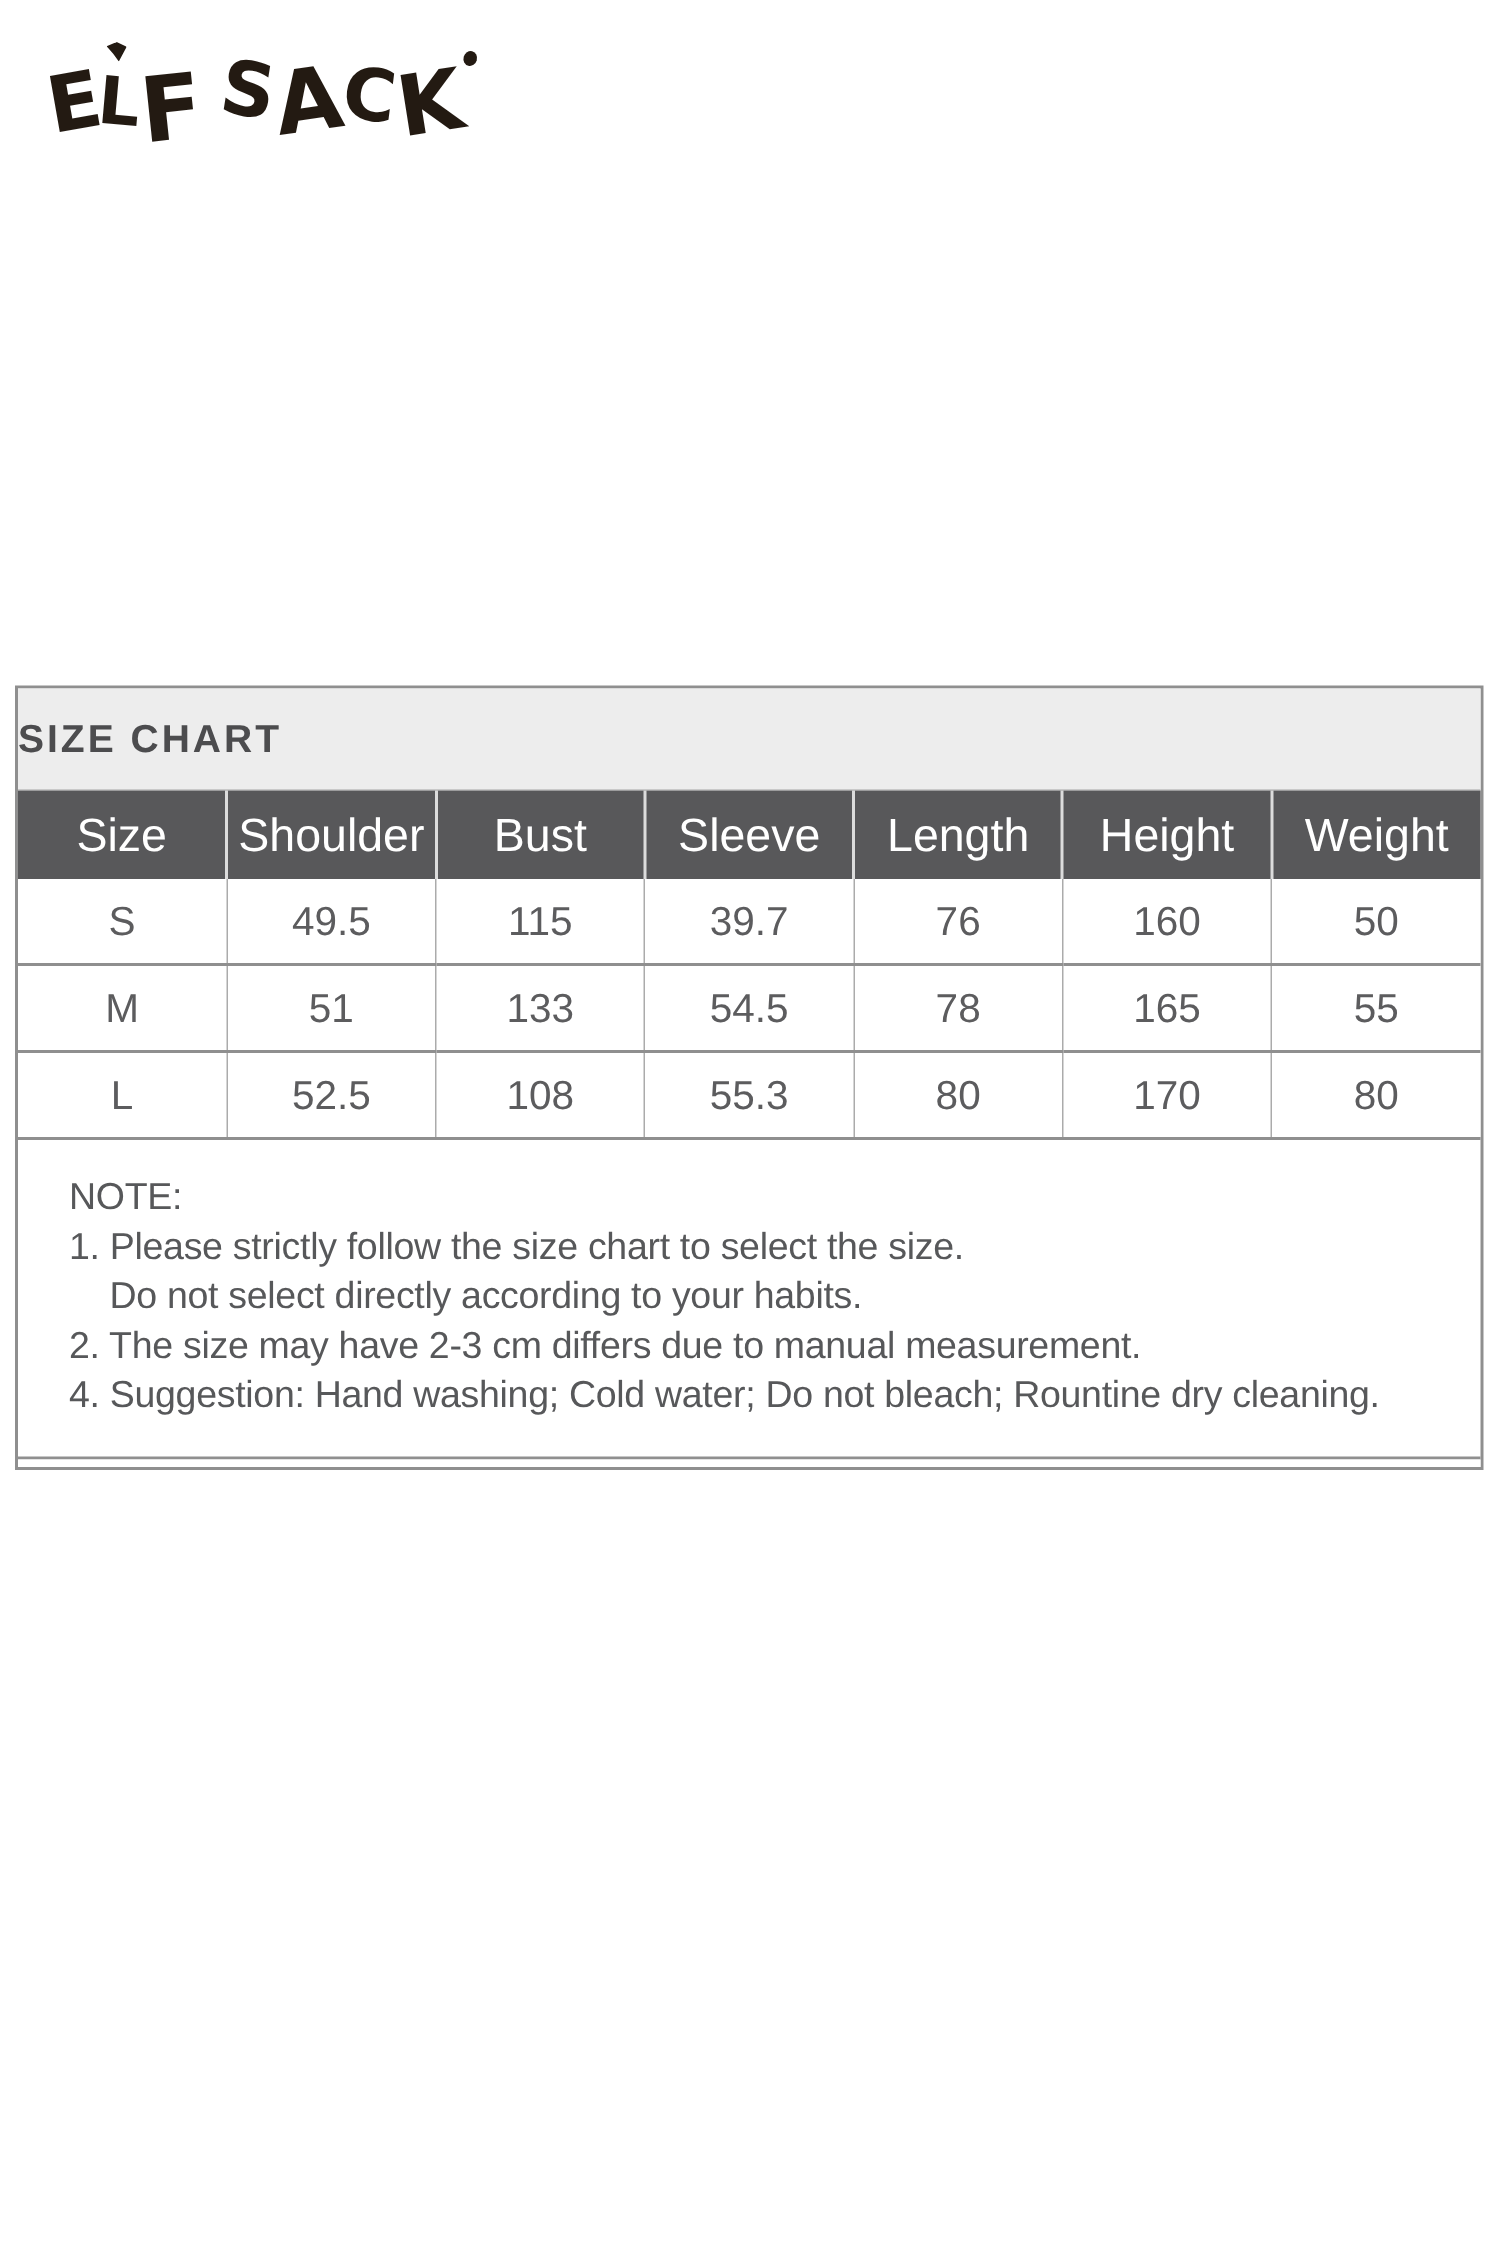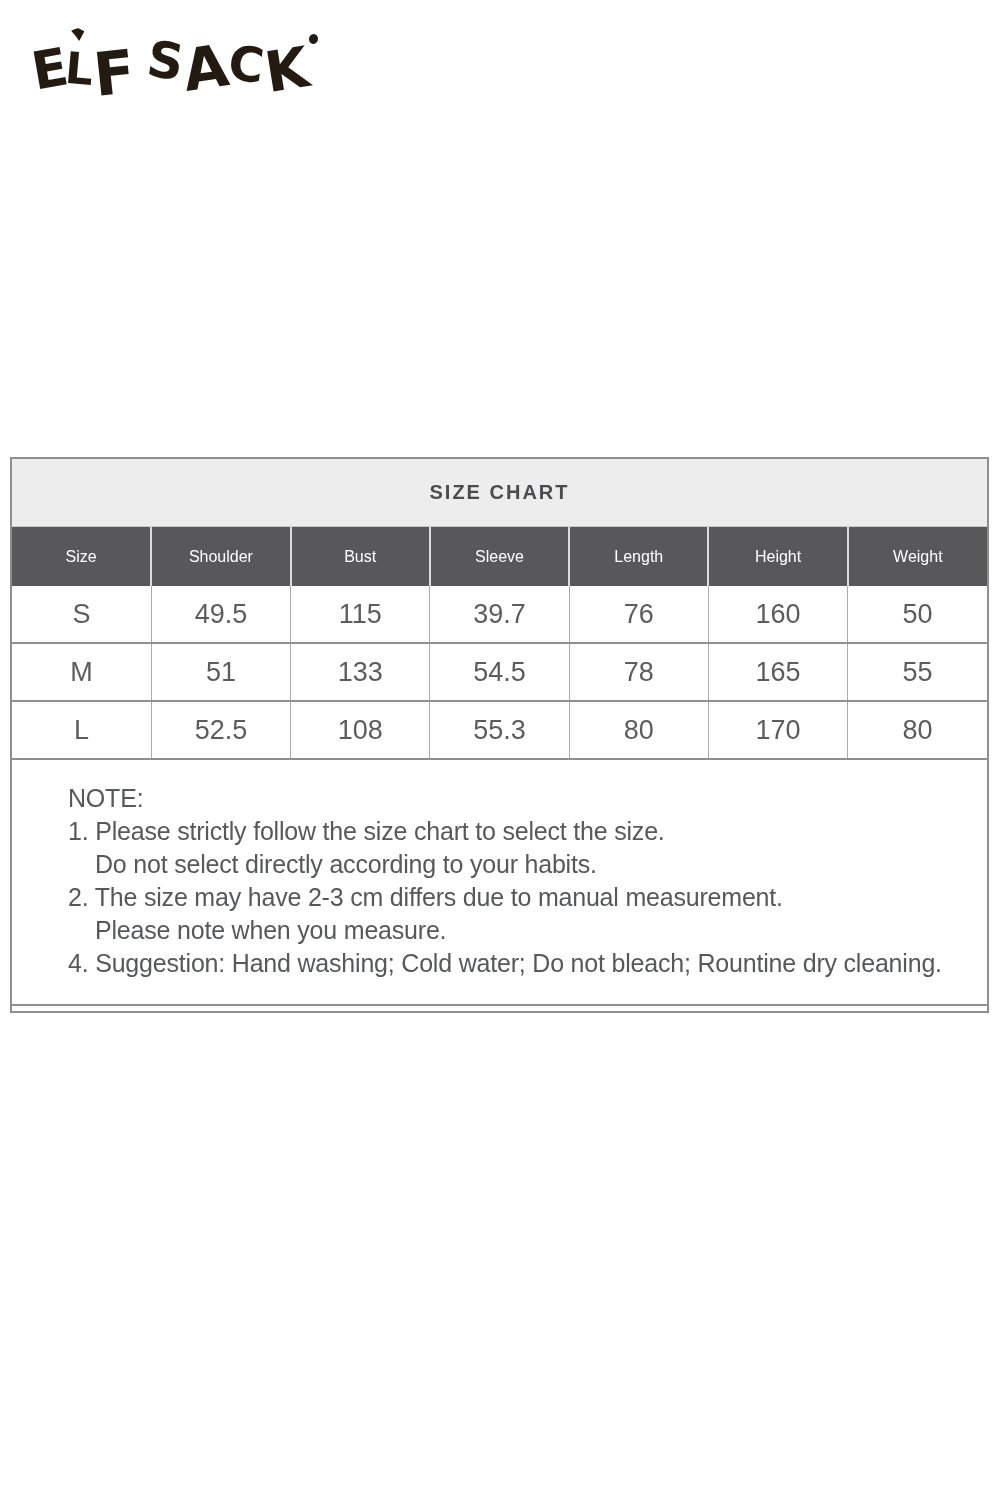--- a/index.html
+++ b/index.html
@@ -59,57 +59,57 @@
     width: 979px;
     border: 2px solid #8f8f8f;
     background: #ffffff;
     box-sizing: border-box;
   }
   .chart-title {
     height: 67px;
     line-height: 67px;
     background: #ededed;
     border-bottom: 1px solid #c9c9c9;
-    text-align: center;
-    font-size: 20px;
+    text-align: left;
+    font-size: 26px;
     font-weight: bold;
     letter-spacing: 2px;
     color: #4c4c4e;
   }
   table.size-table {
     width: 100%;
     border-collapse: collapse;
     table-layout: fixed;
   }
   table.size-table th {
     background: #58585a;
     color: #ffffff;
     height: 57px;
-    font-size: 16px;
+    font-size: 31px;
     font-weight: 400;
     border-left: 2px solid #dcdcdc;
   }
   table.size-table th:first-child { border-left: none; }
   table.size-table td {
     height: 54px;
     text-align: center;
     font-size: 27px;
     color: #5c5c5e;
     border-top: 2px solid #8f8f8f;
     border-left: 1px solid #ababab;
     background: #ffffff;
   }
   table.size-table td:first-child { border-left: none; }
   table.size-table tbody tr:first-child td { border-top: none; }
 
   
   .notes {
     border-top: 2px solid #8f8f8f;
     border-bottom: 2px solid #8f8f8f;
-    padding: 22px 18px 24px 56px;
+    padding: 22px 18px 24px 34px;
     font-size: 25px;
     line-height: 33px;
     color: #57585a;
     letter-spacing: -0.2px;
   }
   .note-line { white-space: nowrap; }
   .note-line.indent { padding-left: 27px; }
   .bottom-stub { height: 5px; background: #ffffff; }
 </style>
 </head>
@@ -168,20 +168,19 @@
           <td>80</td>
         </tr>
       </tbody>
     </table>
 
     <div class="notes">
       <div class="note-line">NOTE:</div>
       <div class="note-line">1. Please strictly follow the size chart to select the size.</div>
       <div class="note-line indent">Do not select directly according to your habits.</div>
       <div class="note-line">2. The size may have 2-3 cm differs due to manual measurement.</div>
-      <div class="note-line indent">Please note when you measure.</div>
       <div class="note-line">4. Suggestion: Hand washing; Cold water; Do not bleach; Rountine dry cleaning.</div>
     </div>
 
     <div class="bottom-stub"></div>
   </div>
 
 </div>
 
 </body></html>

